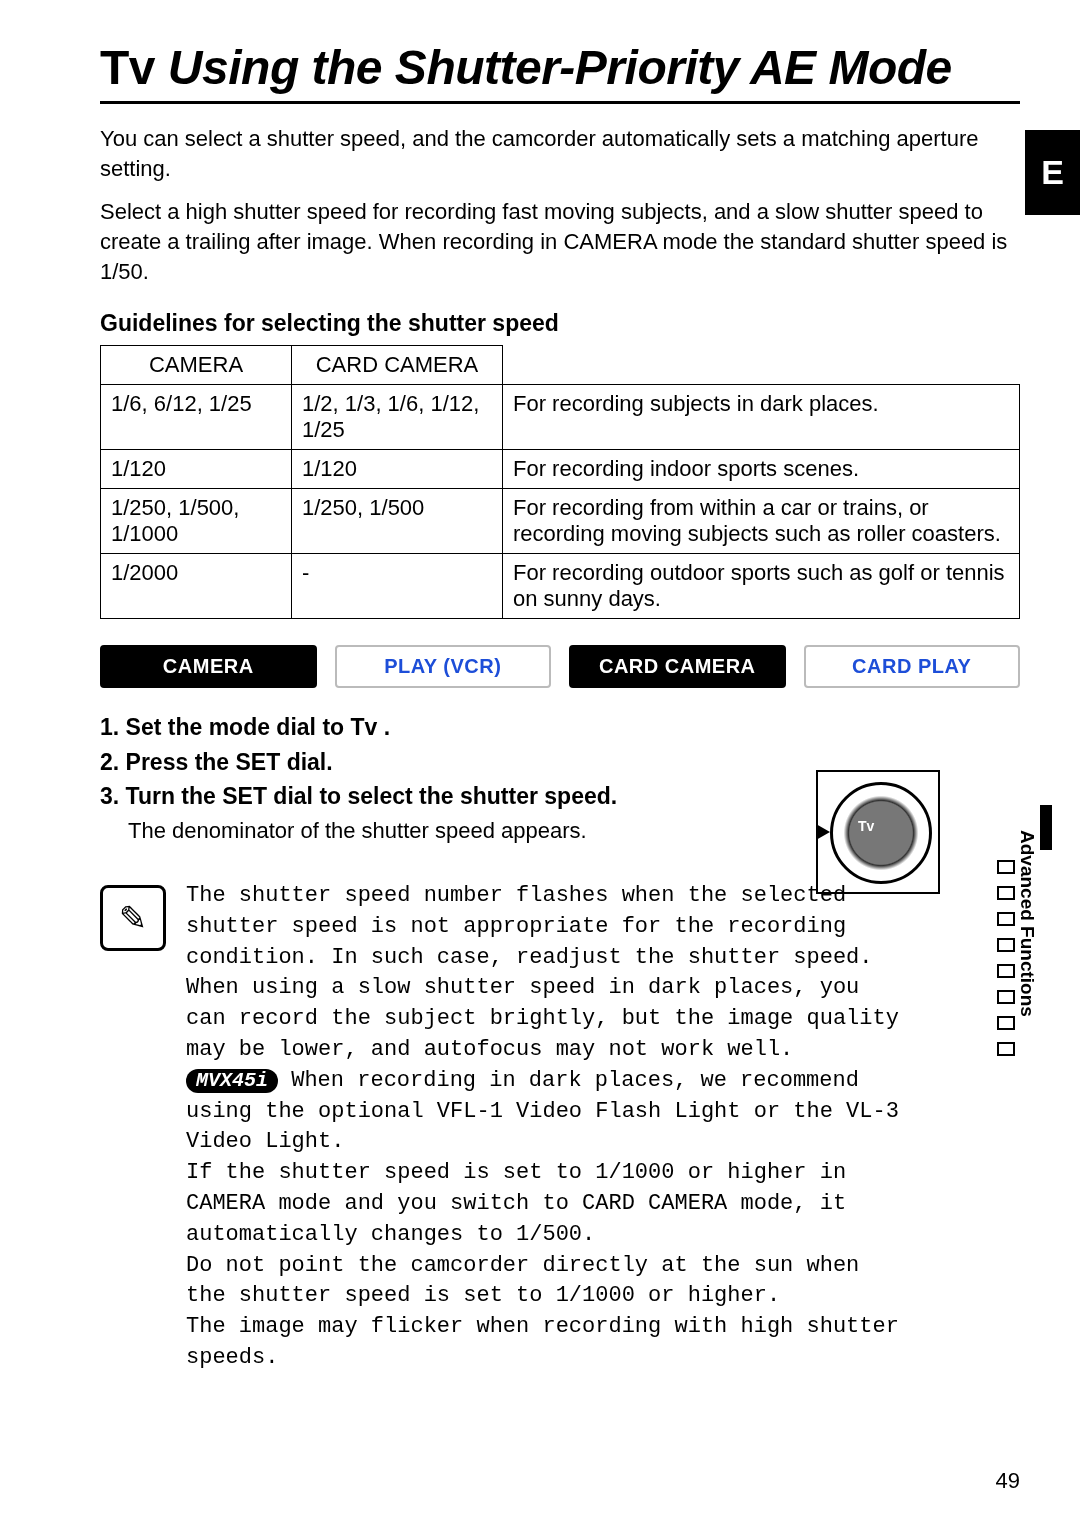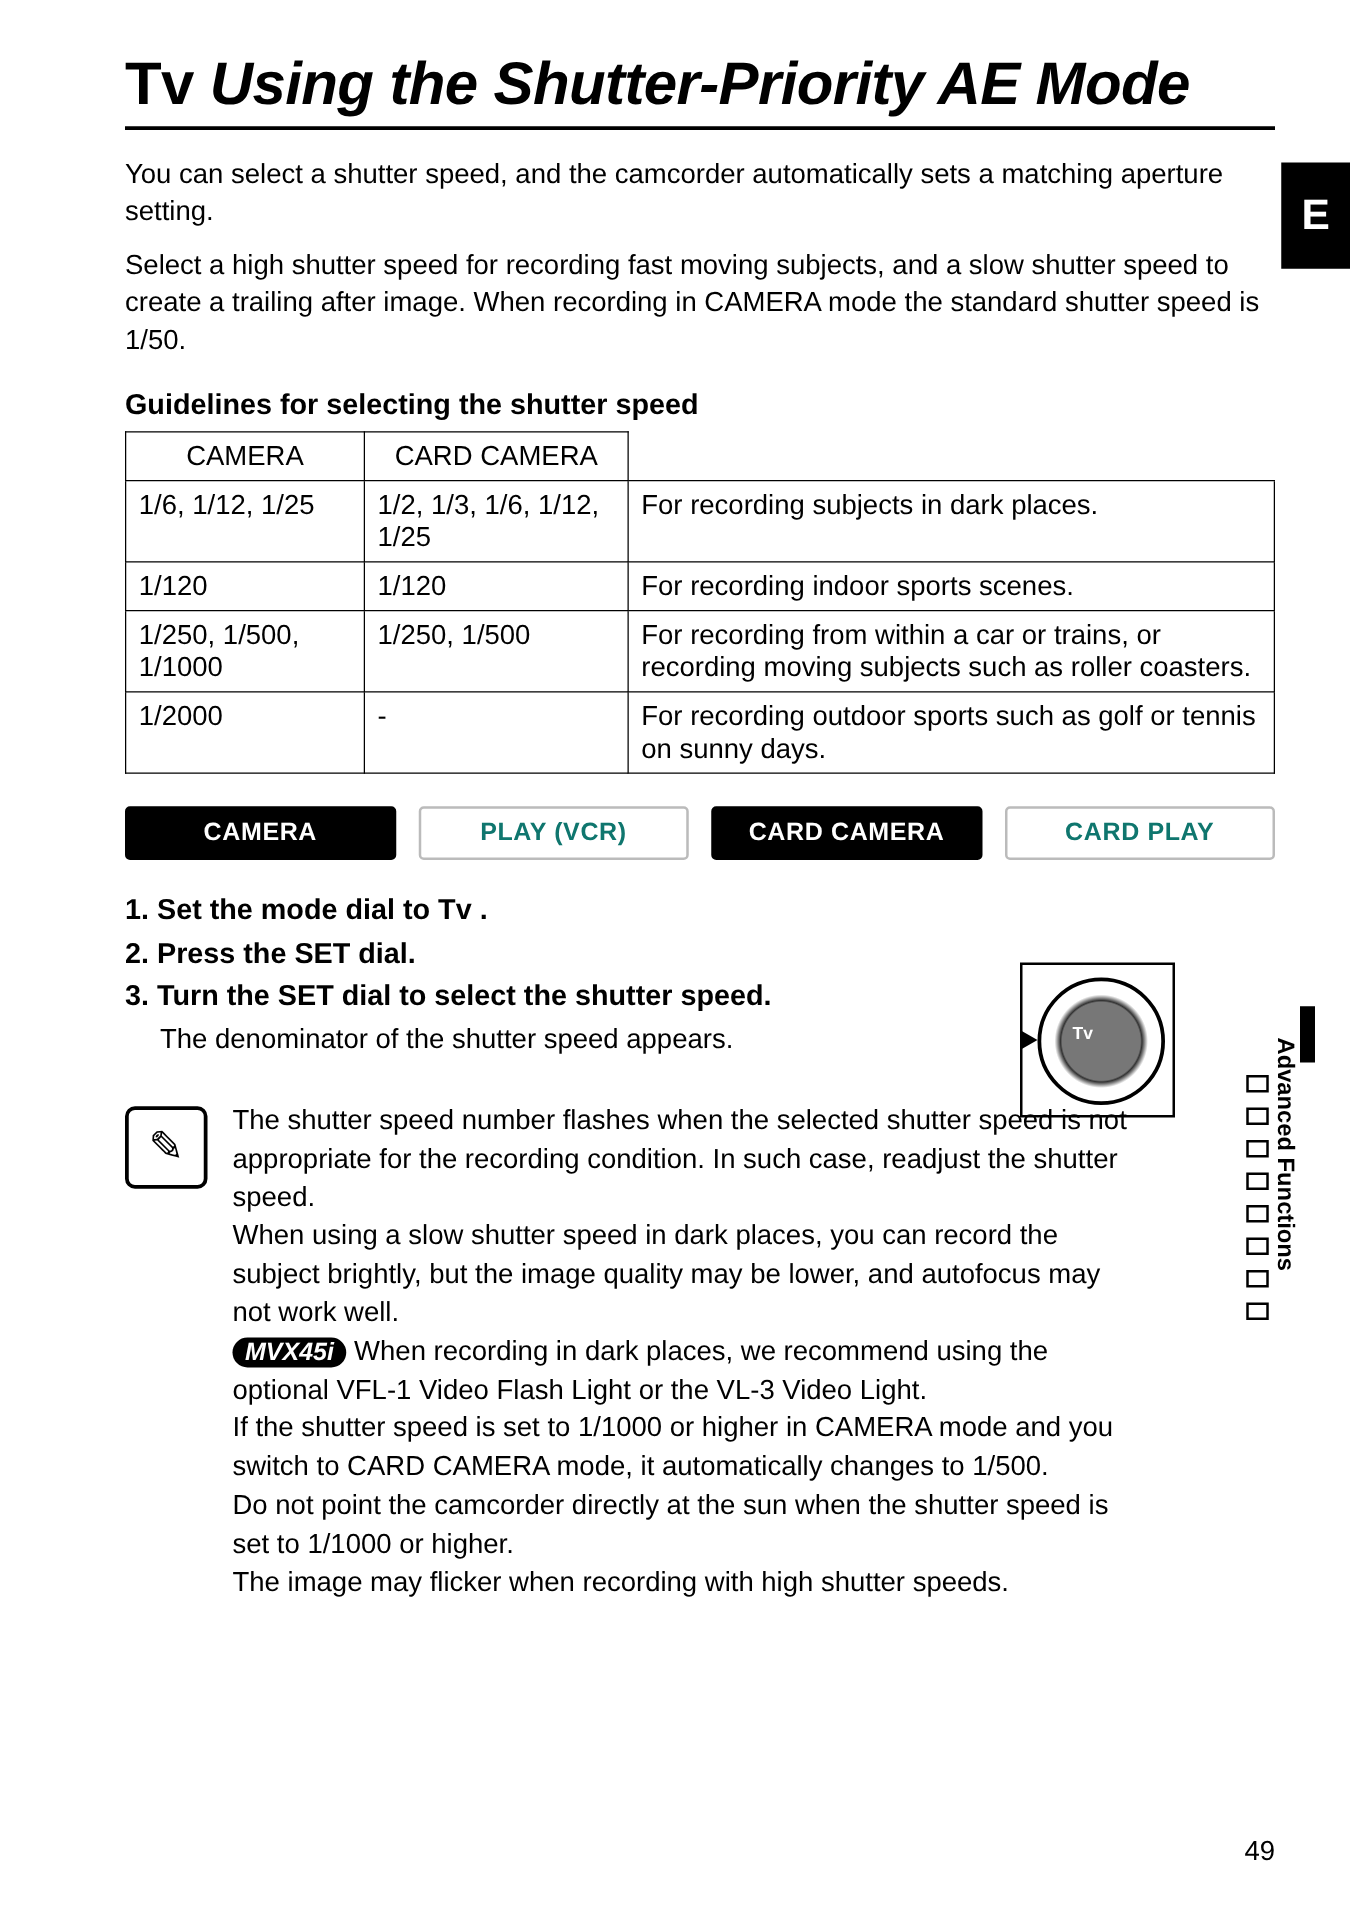--- a/index.html
+++ b/index.html
@@ -99,21 +99,21 @@
     border-radius: 4px;
     letter-spacing: 0.5px;
   }
   .pill.active {
     background: #000;
     color: #fff;
     border: 2px solid #000;
   }
   .pill.inactive {
     background: #fff;
-    color: #0f766e;
+    color: #1d4ed8;
     border: 2px solid #bbb;
   }
 
   .steps {
     font-size: 23px;
     font-weight: 700;
     line-height: 1.5;
   }
   .steps .step-sub {
     font-weight: 400;
@@ -168,20 +168,21 @@
     border-radius: 8px;
     display: flex;
     align-items: center;
     justify-content: center;
     font-size: 34px;
     margin-top: 4px;
   }
   .note-text {
     font-size: 22px;
     line-height: 1.4;
+    font-family: Liberation Mono, monospace;
   }
   .model-pill {
     display: inline-block;
     background: #000;
     color: #fff;
     font-style: italic;
     font-weight: 900;
     padding: 0 10px;
     border-radius: 14px;
     font-size: 20px;
@@ -244,21 +245,21 @@
   <div class="sub-heading">Guidelines for selecting the shutter speed</div>
 
   <table class="guide">
     <tbody>
         <tr>
       <th style="width:170px;">CAMERA</th>
       <th style="width:190px;">CARD CAMERA</th>
       <th style="border-top:0;border-right:0;"></th>
     </tr>
     <tr>
-      <td>1/6, 1/12, 1/25</td>
+      <td>1/6, 6/12, 1/25</td>
       <td>1/2, 1/3, 1/6, 1/12, 1/25</td>
       <td>For recording subjects in dark places.</td>
     </tr>
     <tr>
       <td>1/120</td>
       <td>1/120</td>
       <td>For recording indoor sports scenes.</td>
     </tr>
     <tr>
       <td>1/250, 1/500, 1/1000</td>

